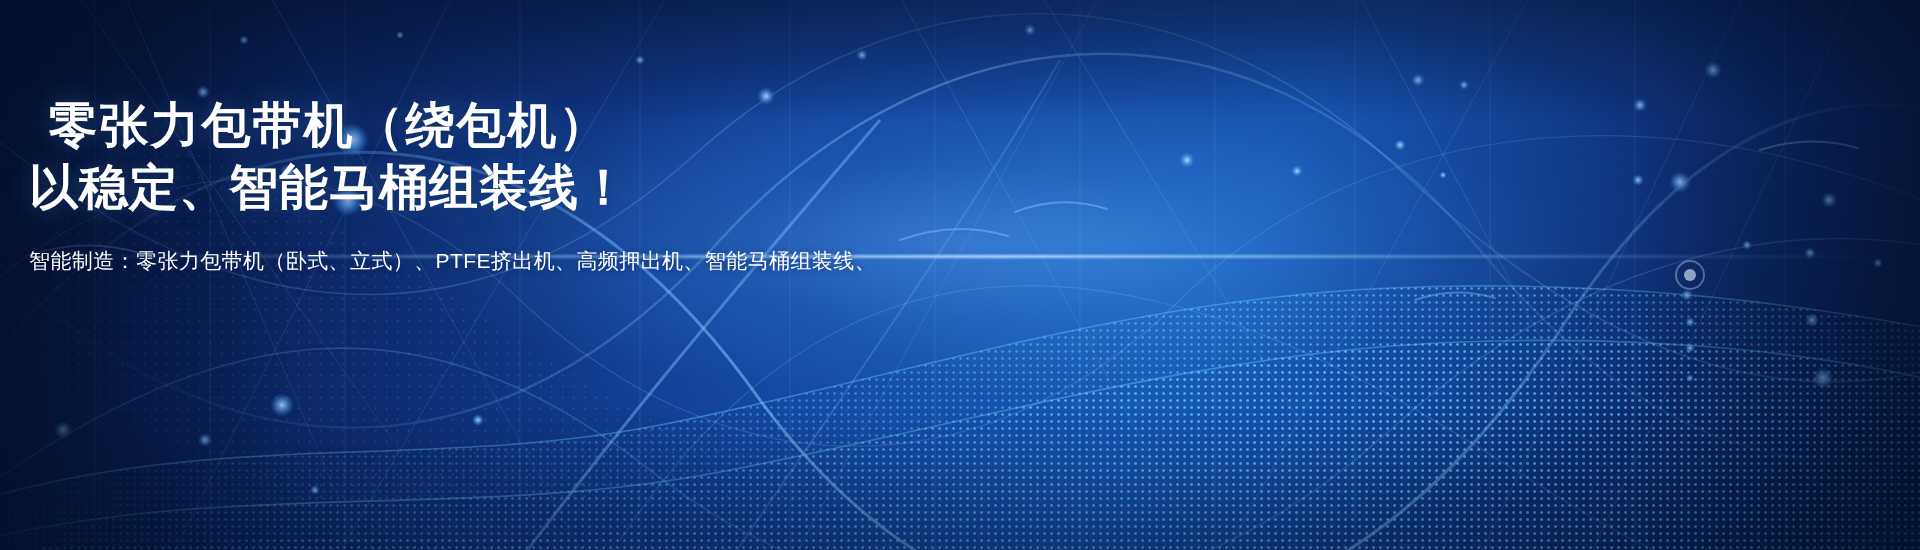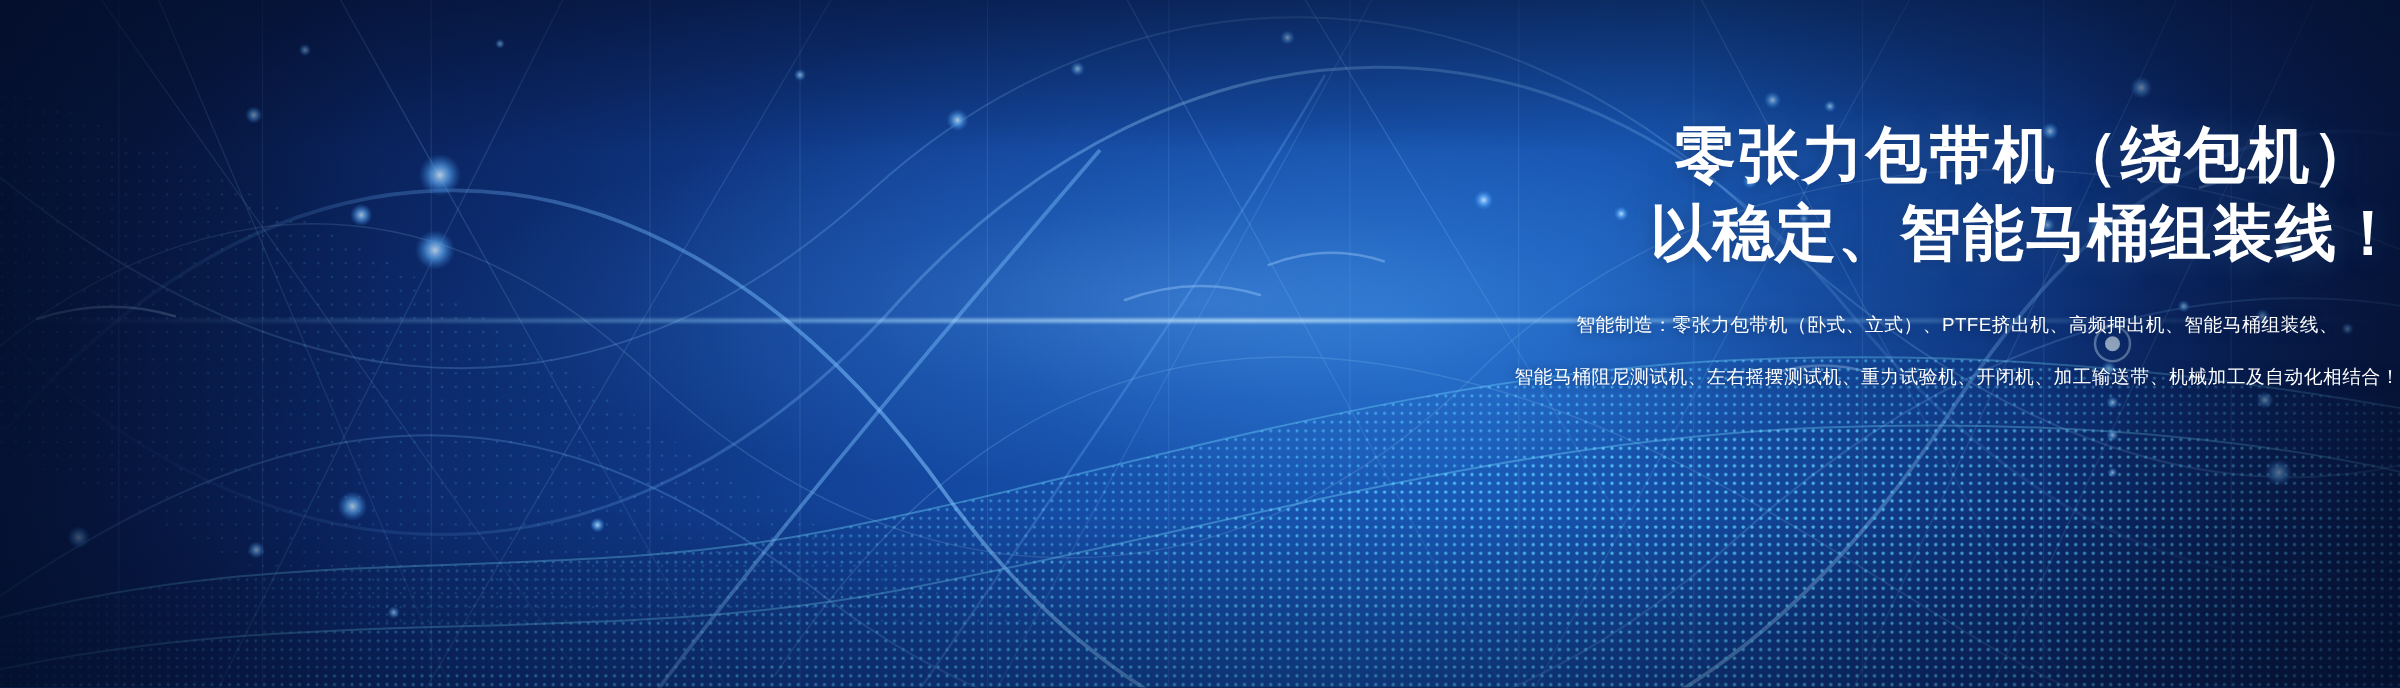--- a/index.html
+++ b/index.html
@@ -32,39 +32,40 @@
   }
   .hline{
     position:absolute;left:0;right:0;top:255px;height:3px;
     background:linear-gradient(90deg, rgba(120,200,255,0) 0%, rgba(150,215,255,.50) 30%, rgba(200,235,255,.85) 52%, rgba(150,215,255,.45) 72%, rgba(120,200,255,0) 100%);
     filter:blur(1.2px);pointer-events:none;
   }
 
   
   .content{
     position:absolute;left:0;right:0;top:0;bottom:0;
-    display:flex;flex-direction:column;align-items:flex-end;
+    display:flex;flex-direction:column;align-items:flex-start;
     padding-top:94px;
     z-index:9;
+    padding-left:29px;
   }
   .headline{
     color:#ffffff;
     font-weight:bold;
     font-size:49px;
     line-height:62px;
     letter-spacing:2px;
     text-align:center;
     text-shadow:0 2px 14px rgba(6,30,80,.55), 0 0 26px rgba(120,190,255,.28);
     white-space:nowrap;
   }
   .headline .l2{letter-spacing:1px;}
   .sub{
     margin-top:22px;
     color:#ffffff;
-    font-size:15px;
+    font-size:21px;
     line-height:41px;
     text-align:center;
     letter-spacing:.4px;
     text-shadow:0 1px 7px rgba(6,30,80,.6);
     white-space:nowrap;
   }
 </style>
 </head>
 <body>
 
@@ -234,17 +235,16 @@
   <div class="hline"></div>
   <div class="layer vignette"></div>
 
   <div class="content">
     <div class="headline">
       <div class="l1">零张力包带机（绕包机）</div>
       <div class="l2">以稳定、智能马桶组装线！</div>
     </div>
     <div class="sub">
       <div>智能制造：零张力包带机（卧式、立式）、PTFE挤出机、高频押出机、智能马桶组装线、</div>
-      <div>智能马桶阻尼测试机、左右摇摆测试机、重力试验机、开闭机、加工输送带、机械加工及自动化相结合！</div>
     </div>
   </div>
 
 </div>
 
 </body></html>

